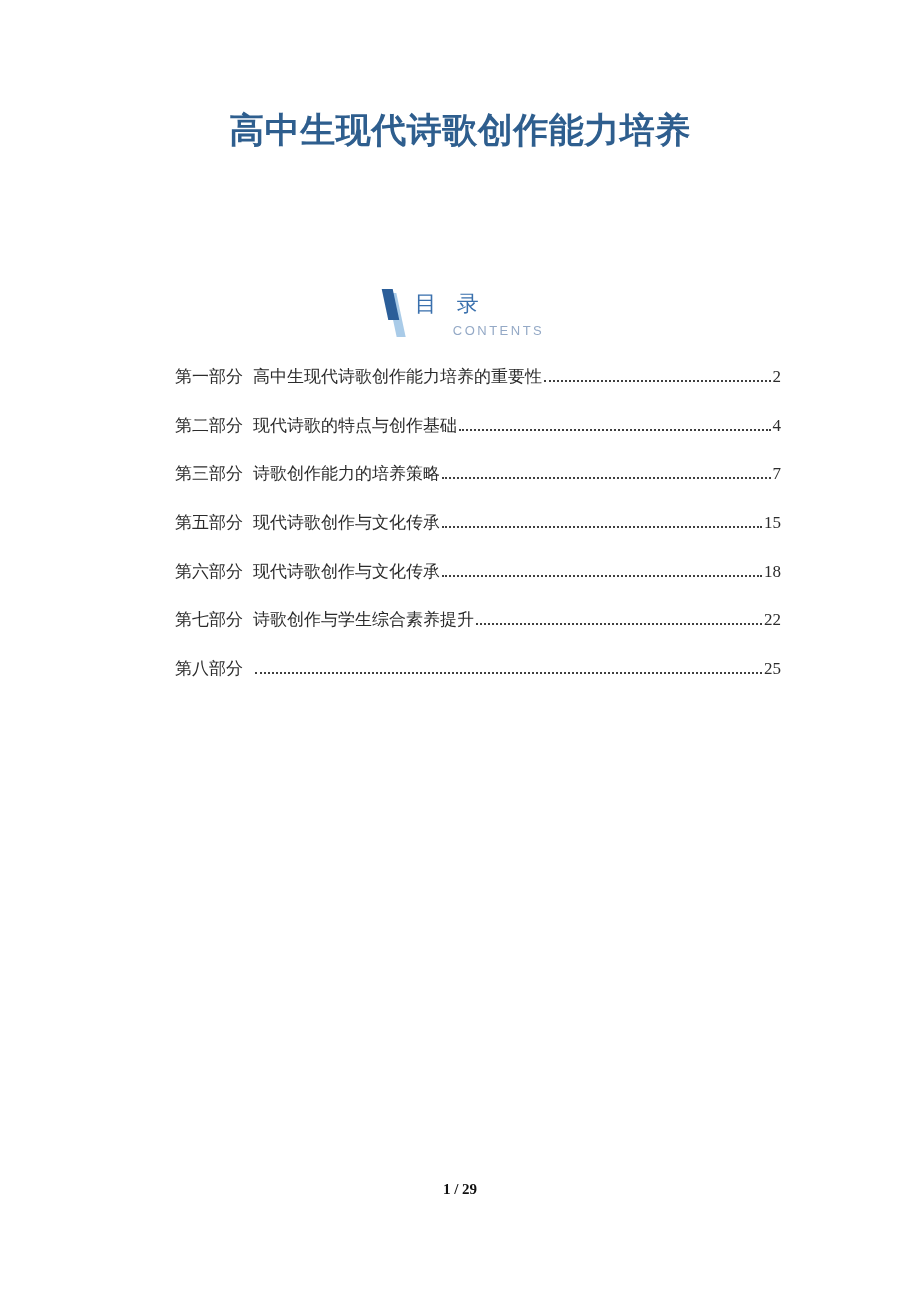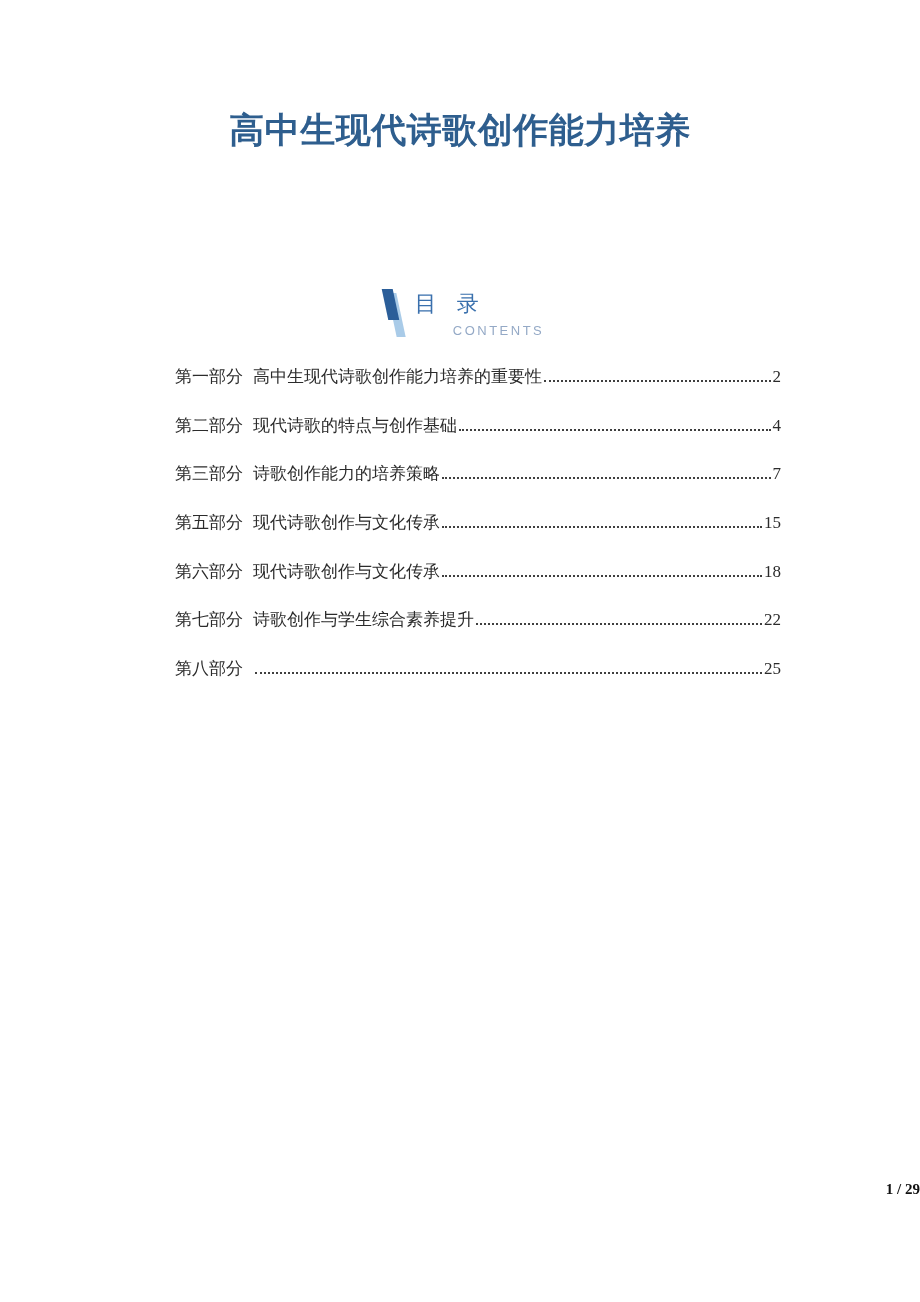--- a/index.html
+++ b/index.html
@@ -126,21 +126,21 @@
     flex: 0 0 auto;
     white-space: nowrap;
   }
 
   
   .page-footer {
     position: absolute;
     top: 1181px;
     left: 0;
     width: 100%;
-    text-align: right;
+    text-align: center;
     font-family: "Liberation Serif", "DejaVu Serif", serif;
     font-size: 15px;
     font-weight: bold;
     color: #111111;
   }
 </style>
 </head>
 <body>
 
 <div class="page">

